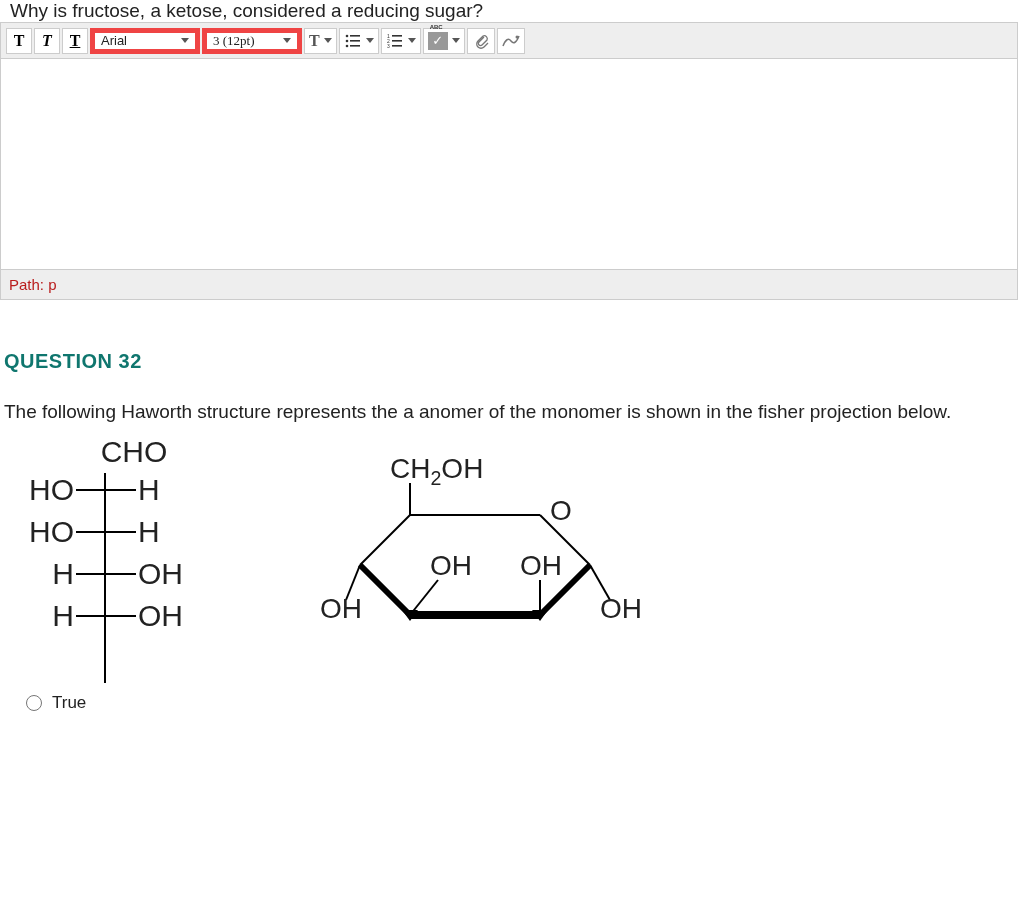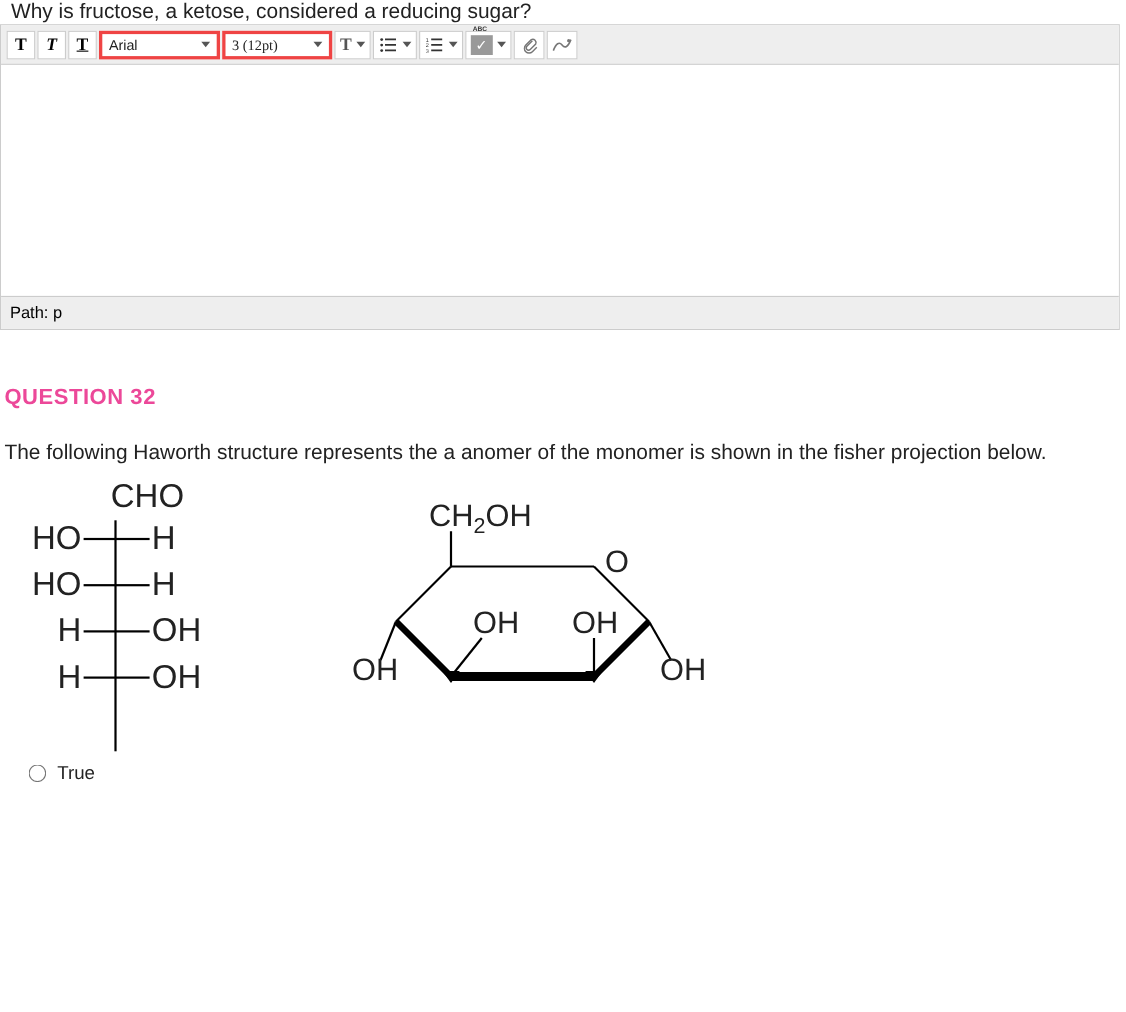--- a/index.html
+++ b/index.html
@@ -38,21 +38,21 @@
       justify-content: center;
       font-family: "Times New Roman", serif;
       font-weight: bold;
       font-size: 16px;
       cursor: pointer;
       padding: 0 4px;
     }
     .tbtn.underline { text-decoration: underline; }
     .tselect {
       background: #fff;
-      border: 3px solid #ef4444;
+      border: 5px solid #ef4444;
       height: 26px;
       display: inline-flex;
       align-items: center;
       font-family: Arial, sans-serif;
       font-size: 13px;
       padding: 0 6px;
       cursor: pointer;
       gap: 6px;
     }
     .tselect.font { width: 110px; justify-content: space-between; }
@@ -79,25 +79,25 @@
     }
     .editor-body {
       height: 210px;
       background: #fff;
     }
     .path-bar {
       background: #eee;
       border-top: 1px solid #ccc;
       padding: 6px 8px;
       font-size: 15px;
-      color: #000000;
+      color: #b91c1c;
     }
     .question-block { margin-top: 50px; padding: 0 4px; }
     .question-heading {
-      color: #ec4899;
+      color: #0f766e;
       font-weight: bold;
       font-size: 20px;
       letter-spacing: 0.5px;
       margin-bottom: 28px;
     }
     .question-text { font-size: 19px; margin-bottom: 12px; }
     .structures-row { display: flex; align-items: flex-start; gap: 106px; padding-left: 10px; }
     .fischer {
       font-family: Arial, sans-serif;
       font-size: 30px;

